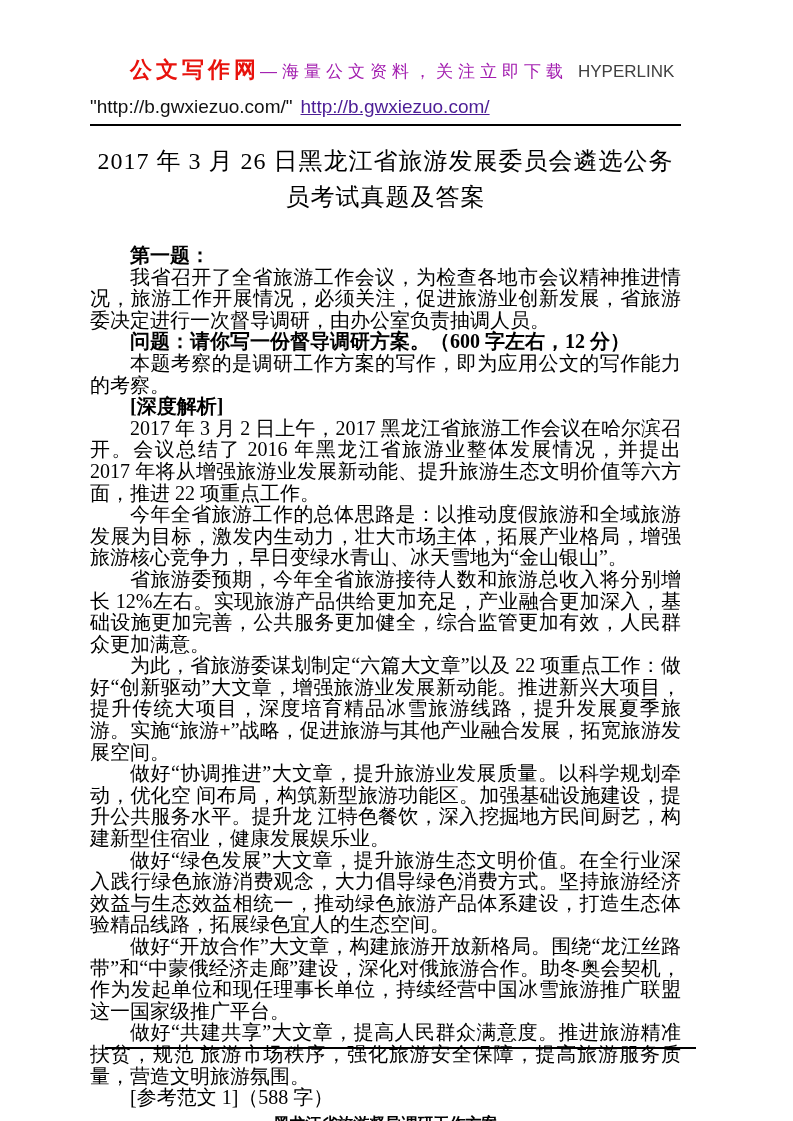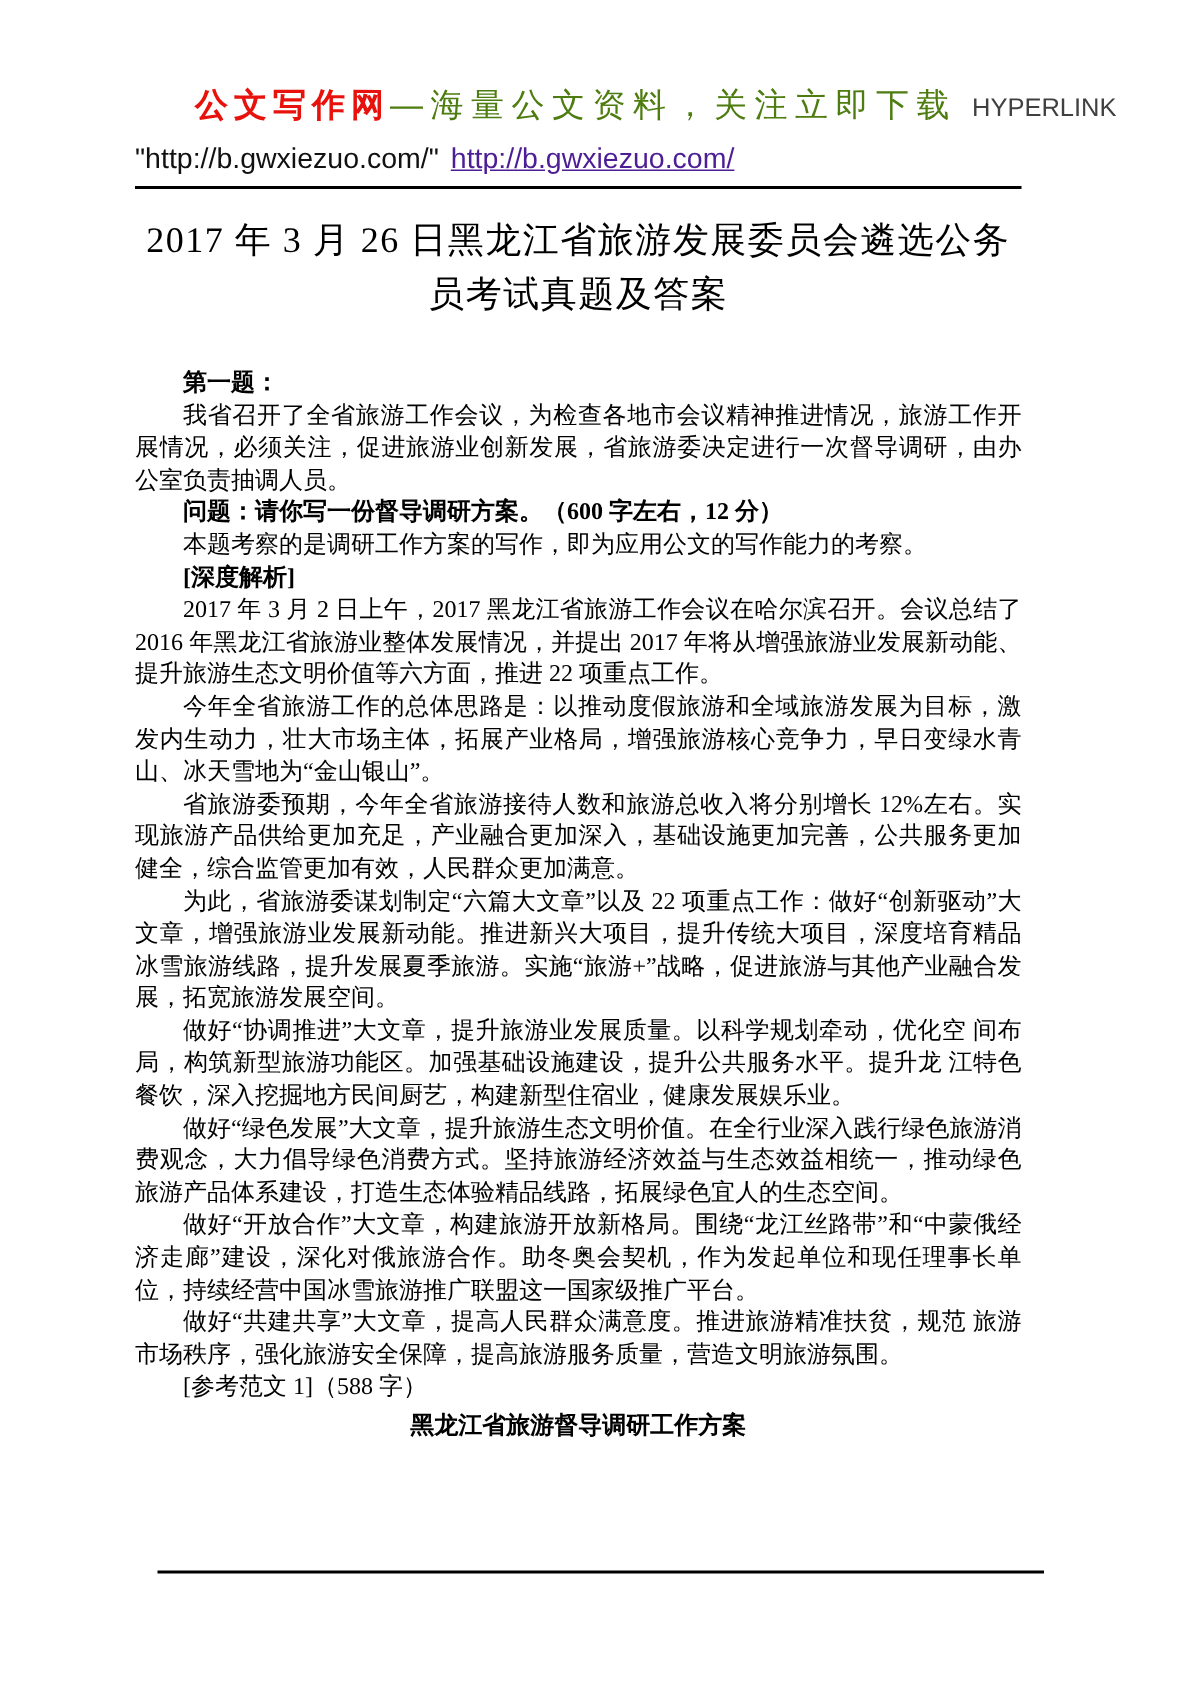--- a/index.html
+++ b/index.html
@@ -25,23 +25,23 @@
     display: flex;
     align-items: baseline;
     font-family: "Liberation Sans", "DejaVu Sans", sans-serif;
   }
   .brand {
     font-size: 22px;
     font-weight: bold;
     letter-spacing: 4px;
   }
   .tagline {
-    font-size: 22px;
+    font-size: 17px;
     letter-spacing: 5px;
-    color: #4d7c0f;
+    color: #a21caf;
   }
   .hyperlink-label {
     font-size: 17px;
     margin-left: 10px;
     color: #404040;
     font-family: "Liberation Sans", sans-serif;
   }
   .header-line2 {
     margin-top: 11px;
     font-size: 19px;
@@ -64,21 +64,21 @@
   .doc-title {
     margin: 17px 0 6px 0;
     font-size: 24px;
     line-height: 36px;
     font-weight: normal;
     text-align: center;
     letter-spacing: 1px;
   }
   
   .doc-body {
-    font-size: 16px;
+    font-size: 20px;
     line-height: 21.6px;
     text-align: justify;
     margin-top: 30px;
   }
   .para { margin: 0; text-indent: 2em; }
   .para.bold { font-weight: bold; }
   .doc-subheading {
     margin: 4px;
     font-size: 16px;
     line-height: 22px;

